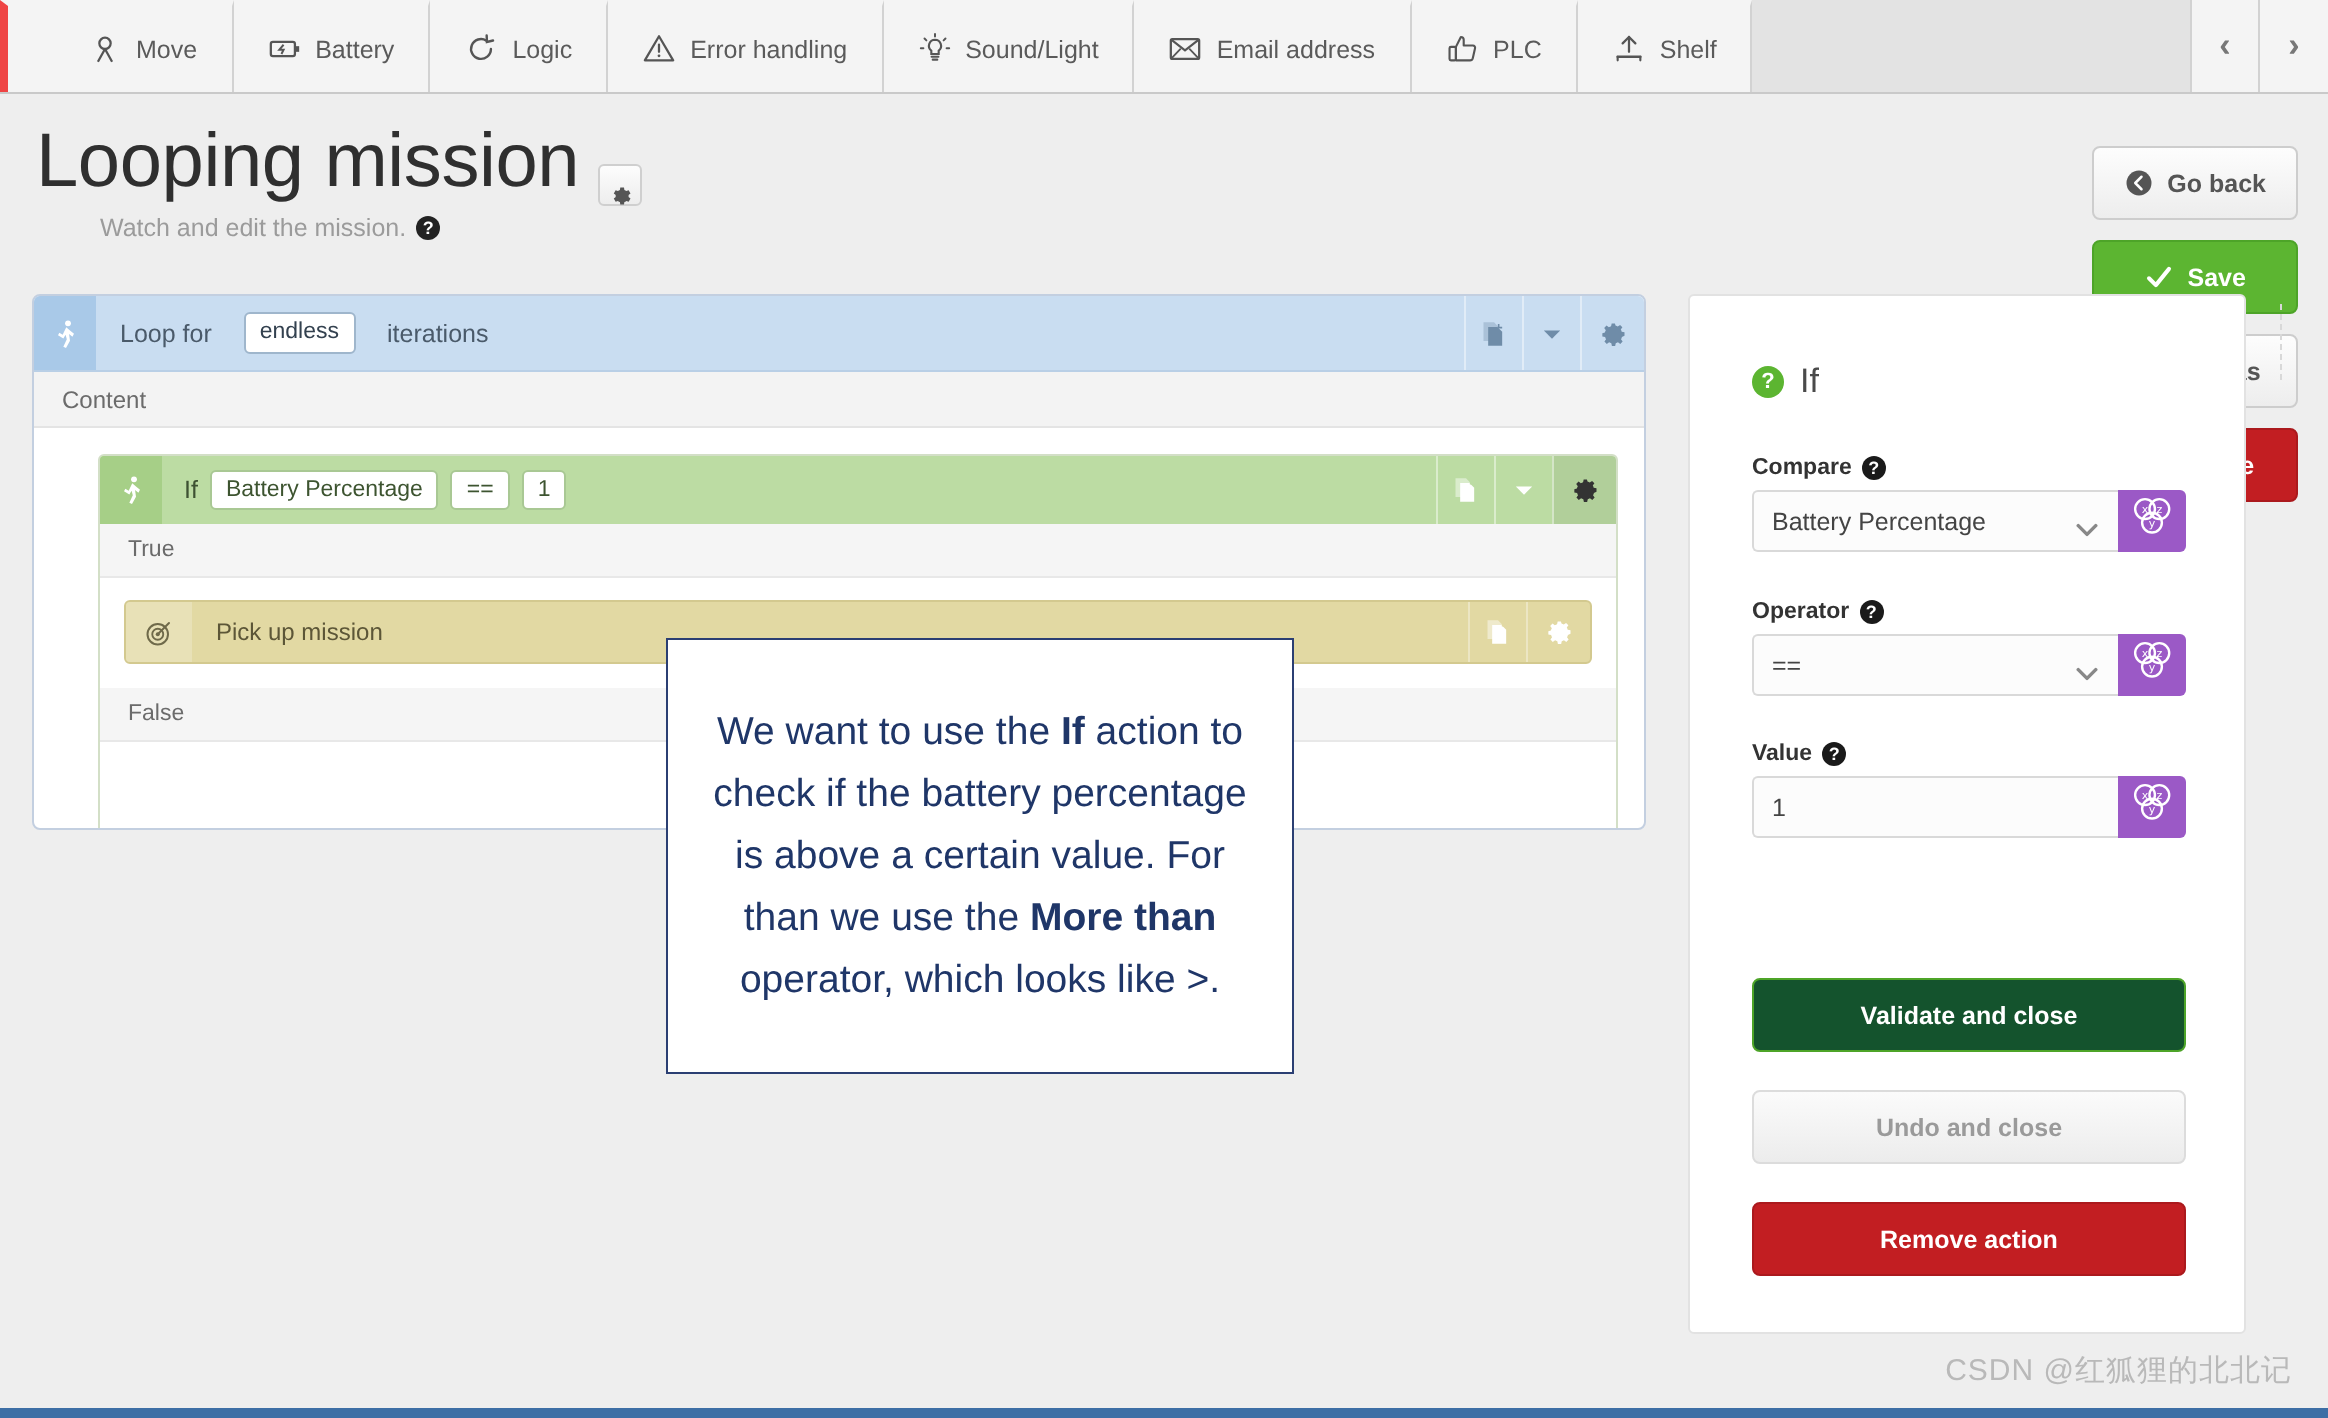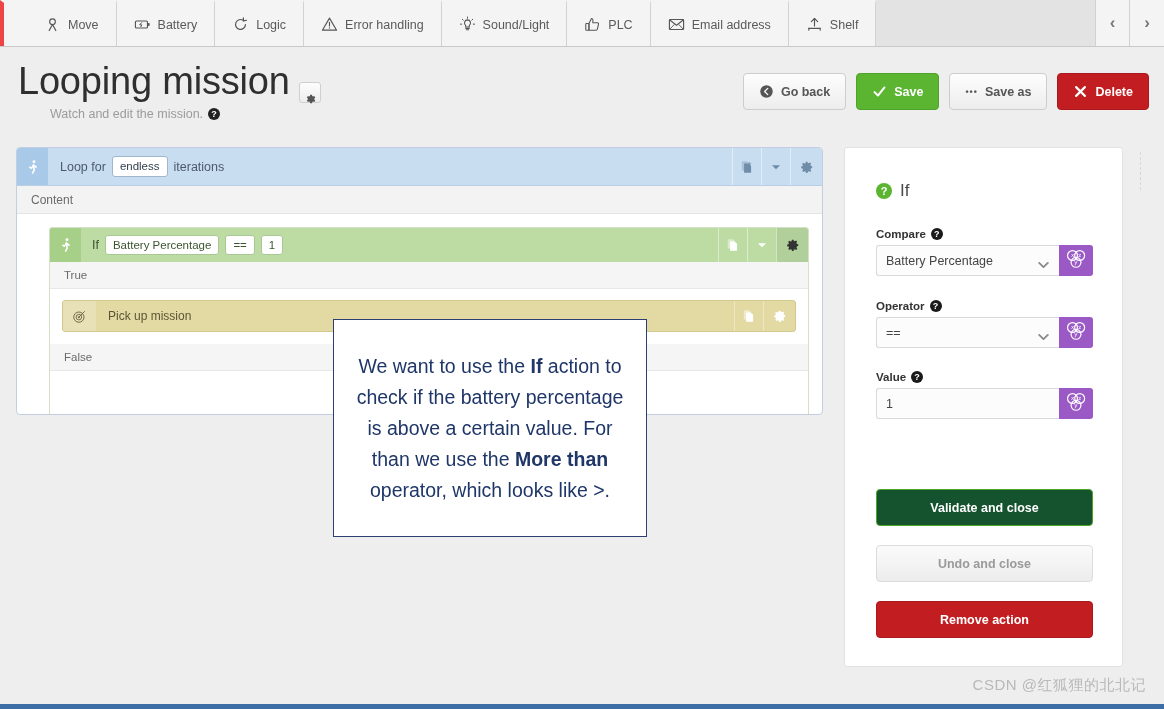--- a/index.html
+++ b/index.html
@@ -65,21 +65,21 @@
     display: flex; align-items: center; gap: 5px; margin-left: 32px;
   }
   .helpdot {
     width: 12px; height: 12px; border-radius: 50%;
     background: #222; color: #fff; font-size: 9px; font-weight: bold;
     display: inline-flex; align-items: center; justify-content: center;
     cursor: pointer; line-height: 1;
   }
 
   
-  .actions { position: absolute; right: 15px; top: 73px; display: flex; gap: 10px; }
+  .actions { position: absolute; right: 15px; top: 73px; display: flex; gap: 10px; flex-direction: column; }
   .btn {
     height: 37px; padding: 0 15px; border-radius: 4px;
     display: inline-flex; align-items: center; justify-content: center; gap: 7px;
     font-size: 12.5px; font-weight: bold; cursor: pointer;
     border: 1px solid transparent; white-space: nowrap;
   }
   .btn-light {
     background: linear-gradient(#fdfdfd,#ededed);
     border-color: #cdcdcd; color: #555;
   }
@@ -104,21 +104,21 @@
   }
   .blk-icon {
     width: 31px; align-self: stretch;
     display: flex; align-items: center; justify-content: center;
     background: #a9c9e8;
   }
   .blk-icon svg { width: 16px; height: 18px; fill: #ffffff; }
   .loop-text {
     flex: 1 1 auto; padding-left: 12px;
     font-size: 12.5px; color: #4a5a6a;
-    display: flex; align-items: center; gap: 6px;
+    display: flex; align-items: center; gap: 16px;
   }
   .pill {
     background: #fff; border: 1px solid #9fb6cc; border-radius: 3px;
     padding: 2px 7px; font-size: 11.5px; color: #33414f;
     display: inline-block; line-height: 1.25;
   }
   .pill-green { border-color: #a9c894; color: #3d5430; }
   .hdr-tools { display: flex; align-self: stretch; }
   .hdr-tool {
     width: 29px; display: flex; align-items: center; justify-content: center;
@@ -319,36 +319,36 @@
           <path d="M9.6 17.5h4.8 M10.4 19.5h3.2" stroke="currentColor" stroke-width="1.5" stroke-linecap="round"></path>
           <path d="M12 1.4v1.8 M4.6 4.6l1.3 1.3 M19.4 4.6l-1.3 1.3 M2 11.5h1.8 M20.2 11.5H22" stroke="currentColor" stroke-width="1.4" stroke-linecap="round"></path>
         </svg>
     </span>
     <span>Sound/Light</span>
   </div>
 
   <div class="tab">
     <span class="ico">
       <svg viewBox="0 0 24 24">
-          <path d="M7 10.5 L10.5 3.5 a2 2 0 0 1 2 2 V9.5 H19 a1.6 1.6 0 0 1 1.5 2 l-1.6 7 a2 2 0 0 1-2 1.5 H7 Z" fill="none" stroke="currentColor" stroke-width="1.5" stroke-linejoin="round"></path>
-          <rect x="2.5" y="10.5" width="4.5" height="9.5" rx="1" fill="none" stroke="currentColor" stroke-width="1.5"></rect>
-        </svg>
-    </span>
-    <span>PLC</span>
-  </div>
-
-  <div class="tab">
-    <span class="ico">
-      <svg viewBox="0 0 24 24">
           <rect x="2" y="5" width="20" height="14" rx="1" fill="none" stroke="currentColor" stroke-width="1.6"></rect>
           <path d="M2.5 5.6 L12 13 L21.5 5.6" fill="none" stroke="currentColor" stroke-width="1.5"></path>
           <path d="M2.6 18.5 L9 11.8 M21.4 18.5 L15 11.8" fill="none" stroke="currentColor" stroke-width="1.3"></path>
         </svg>
     </span>
     <span>Email address</span>
+  </div>
+
+  <div class="tab">
+    <span class="ico">
+      <svg viewBox="0 0 24 24">
+          <path d="M7 10.5 L10.5 3.5 a2 2 0 0 1 2 2 V9.5 H19 a1.6 1.6 0 0 1 1.5 2 l-1.6 7 a2 2 0 0 1-2 1.5 H7 Z" fill="none" stroke="currentColor" stroke-width="1.5" stroke-linejoin="round"></path>
+          <rect x="2.5" y="10.5" width="4.5" height="9.5" rx="1" fill="none" stroke="currentColor" stroke-width="1.5"></rect>
+        </svg>
+    </span>
+    <span>PLC</span>
   </div>
 
   <div class="tab">
     <span class="ico">
       <svg viewBox="0 0 24 24">
           <path d="M12 3.5 V14" stroke="currentColor" stroke-width="1.6" stroke-linecap="round"></path>
           <path d="M7.5 8 L12 3.5 L16.5 8" fill="none" stroke="currentColor" stroke-width="1.6" stroke-linecap="round" stroke-linejoin="round"></path>
           <path d="M4 17.5 H20" stroke="currentColor" stroke-width="1.8" stroke-linecap="round"></path>
           <path d="M4 17.5 V20 M20 17.5 V20" stroke="currentColor" stroke-width="1.5" stroke-linecap="round"></path>
         </svg>

